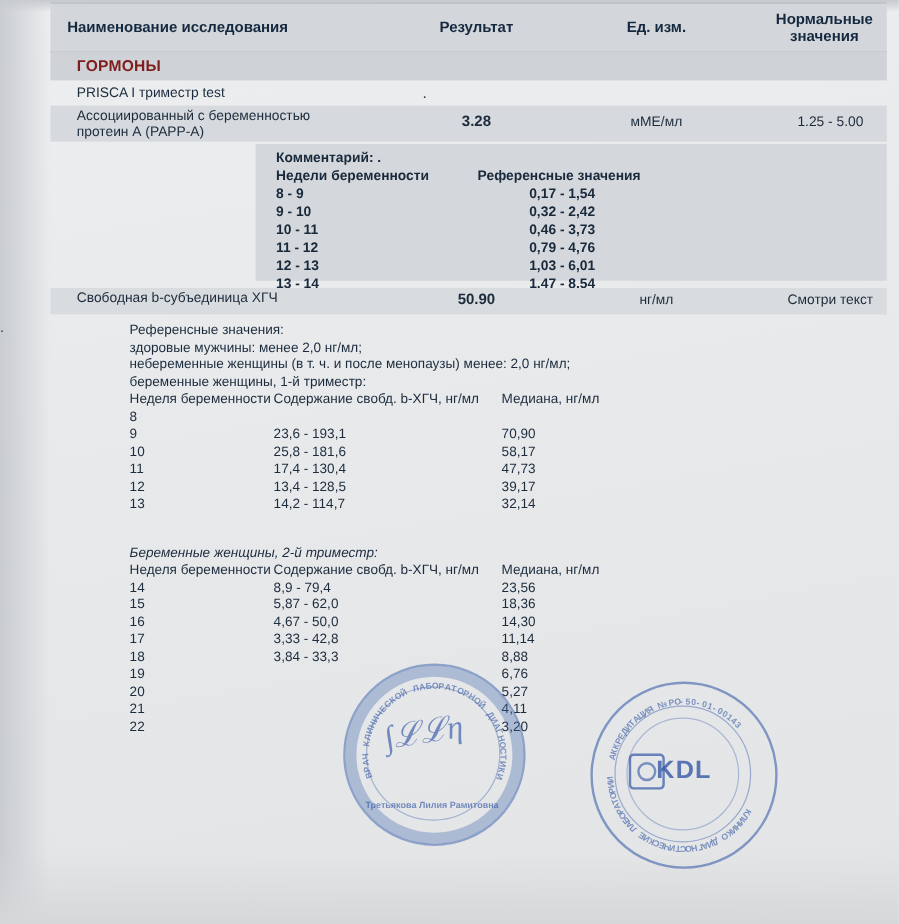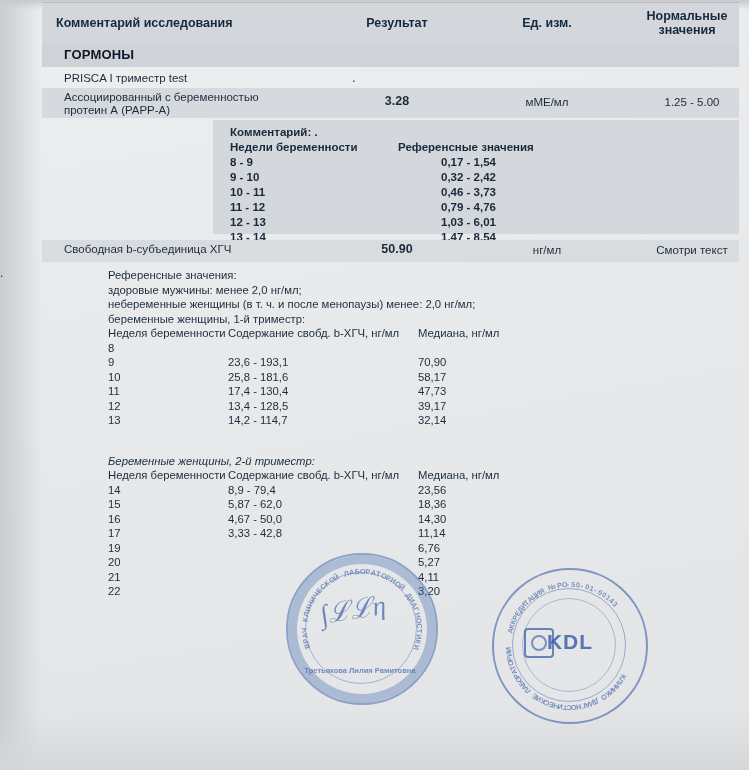--- a/index.html
+++ b/index.html
@@ -68,21 +68,21 @@
     position: absolute;
     left: 42px; top: 43px;
     width: 697px; height: 24px;
     background: #cfd2d6;
   }
   .section-band .label {
     position: absolute;
     left: 22px; top: 4px;
     font-weight: bold;
     font-size: 13px;
-    color: #0f172a;
+    color: #7f1d1d;
     letter-spacing: .2px;
   }
 
   
   .row {
     position: absolute;
     left: 42px;
     width: 697px;
     font-size: 11.5px;
     color: #1c2b3c;
@@ -267,21 +267,21 @@
 </head>
 <body>
 
 <div id="page">
 
   <div class="paper-shade-top"></div>
   <div class="paper-shade-left"></div>
   <div class="paper-shade-bottom"></div>
 
   <div class="table-header">
-    <div class="th th-name">Комментарий исследования</div>
+    <div class="th th-name">Наименование исследования</div>
     <div class="th th-result">Результат</div>
     <div class="th th-unit">Ед. изм.</div>
     <div class="th th-norm">
       <div>Нормальные</div>
       <div>значения</div>
     </div>
   </div>
 
   <div class="section-band">
     <div class="label">ГОРМОНЫ</div>
@@ -404,20 +404,25 @@
     </div>
     <div class="tbl-line">
       <span class="w">16</span>
       <span class="c">4,67 - 50,0</span>
       <span class="m">14,30</span>
     </div>
     <div class="tbl-line">
       <span class="w">17</span>
       <span class="c">3,33 - 42,8</span>
       <span class="m">11,14</span>
+    </div>
+    <div class="tbl-line">
+      <span class="w">18</span>
+      <span class="c">3,84 - 33,3</span>
+      <span class="m">8,88</span>
     </div>
     <div class="tbl-line">
       <span class="w">19</span>
       <span class="c"></span>
       <span class="m">6,76</span>
     </div>
     <div class="tbl-line">
       <span class="w">20</span>
       <span class="c"></span>
       <span class="m">5,27</span>

